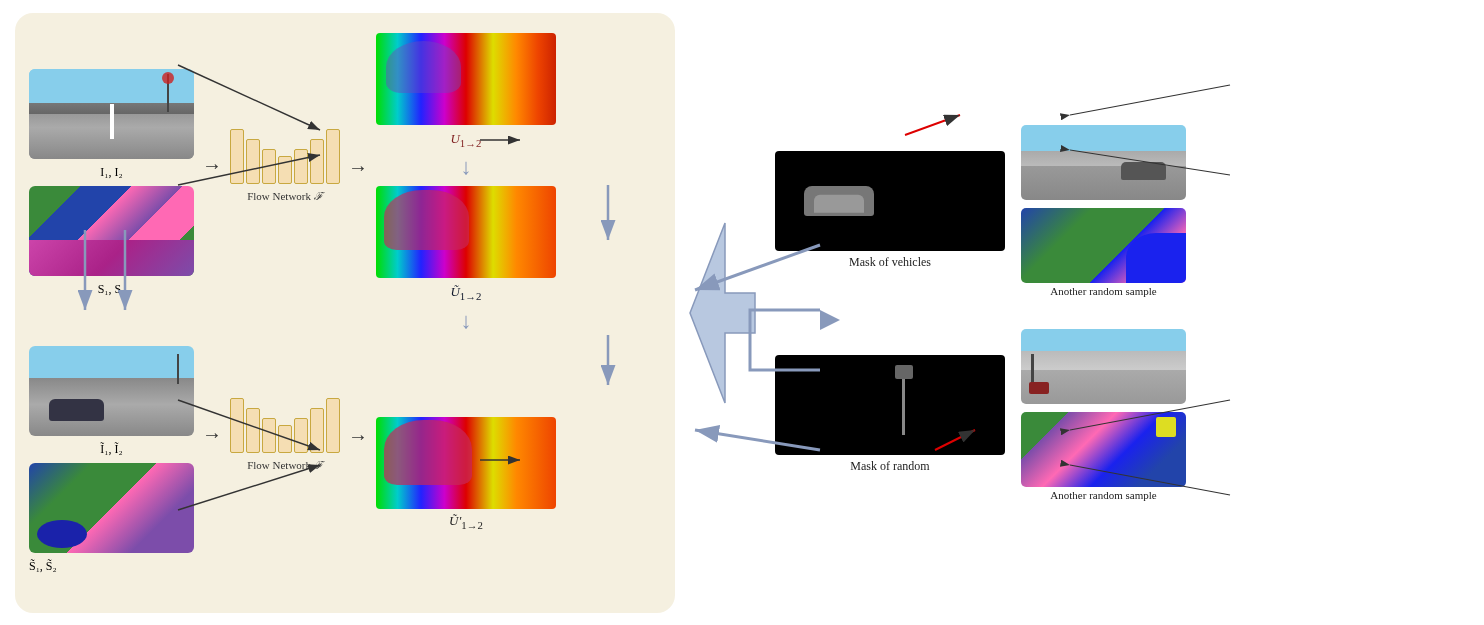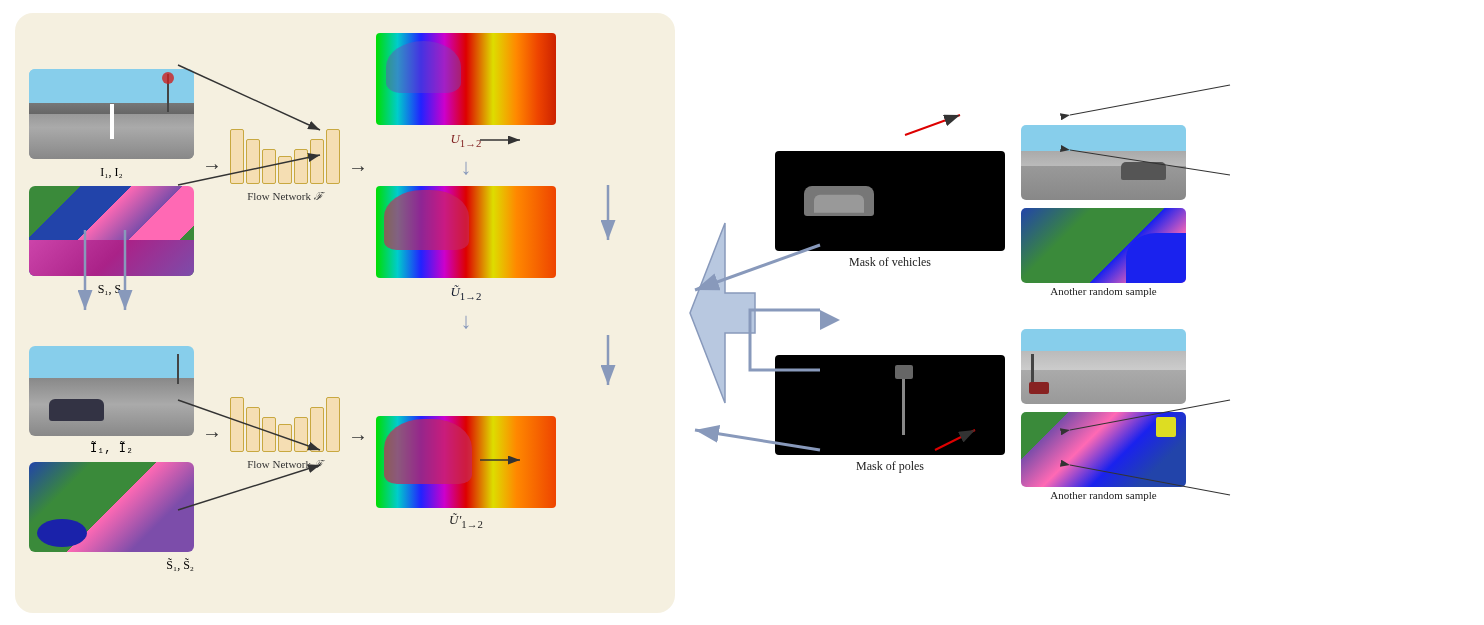--- a/index.html
+++ b/index.html
@@ -269,28 +269,28 @@
     <div style="display:flex;align-items:center;gap:8px;margin-top:4px;">
 
       <div style="display:flex;flex-direction:column;gap:6px;">
 
         <div class="scene-image">
           <div style="width:100%;height:100%;background:linear-gradient(180deg,#87CEEB 0%,#87CEEB 35%,#888 35%,#999 50%,#aaa 65%,#888 100%);position:relative;">
             <div style="position:absolute;bottom:15px;left:20px;width:55px;height:22px;background:#334;border-radius:6px 6px 3px 3px;"></div>
             <div style="position:absolute;right:15px;top:8px;width:2px;height:30px;background:#444;"></div>
           </div>
         </div>
-        <div style="text-align:center;font-size:12px;font-family:Liberation Mono, monospace;">Ĩ₁, Ĩ₂</div>
+        <div style="text-align:center;font-size:12px;">Ĩ₁, Ĩ₂</div>
 
         <div class="scene-image">
           <div style="width:100%;height:100%;background:linear-gradient(135deg,#2244aa 0%,#3a8a3a 25%,#3a8a3a 50%,#ff69b4 50%,#7c4daa 75%);position:relative;">
             <div style="position:absolute;bottom:5px;left:8px;width:50px;height:28px;background:#1a22aa;border-radius:50%;"></div>
           </div>
         </div>
-        <div style="text-align:right;font-size:12px;">S̃₁, S̃₂</div>
+        <div style="text-align:left;font-size:12px;">S̃₁, S̃₂</div>
       </div>
 
       <div style="font-size:20px;color:#333;margin-bottom:55px;">→</div>
 
       <div style="display:flex;flex-direction:column;align-items:center;gap:4px;margin-bottom:50px;">
         <div style="display:flex;gap:2px;align-items:flex-end;">
           <div class="enc-rect" style="width:14px;height:55px;"></div>
           <div class="enc-rect" style="width:14px;height:45px;"></div>
           <div class="enc-rect" style="width:14px;height:35px;"></div>
           <div class="enc-rect" style="width:14px;height:28px;"></div>
@@ -355,21 +355,21 @@
     </div>
 
     <div style="display:flex;align-items:center;gap:16px;">
 
       <div style="display:flex;flex-direction:column;align-items:center;gap:4px;">
         <div class="mask-img">
 
           <div style="position:absolute;top:10%;left:55%;width:3px;height:70%;background:#888;"></div>
           <div style="position:absolute;top:10%;left:52%;width:18px;height:14px;background:#666;border-radius:2px;"></div>
         </div>
-        <div style="font-size:12px;color:#222;">Mask of poles</div>
+        <div style="font-size:12px;color:#222;">Mask of random</div>
       </div>
 
       <div style="display:flex;flex-direction:column;gap:8px;">
 
         <div style="display:flex;flex-direction:column;align-items:center;gap:2px;">
           <div class="sample-img">
             <div style="width:100%;height:100%;background:linear-gradient(180deg,#87CEEB 0%,#87CEEB 30%,#bbb 30%,#ccc 55%,#aaa 55%,#999 100%);position:relative;">
               <div style="position:absolute;bottom:10px;left:10px;width:3px;height:40px;background:#444;"></div>
               <div style="position:absolute;bottom:10px;left:8px;width:20px;height:12px;background:#882222;border-radius:2px;"></div>
             </div>

